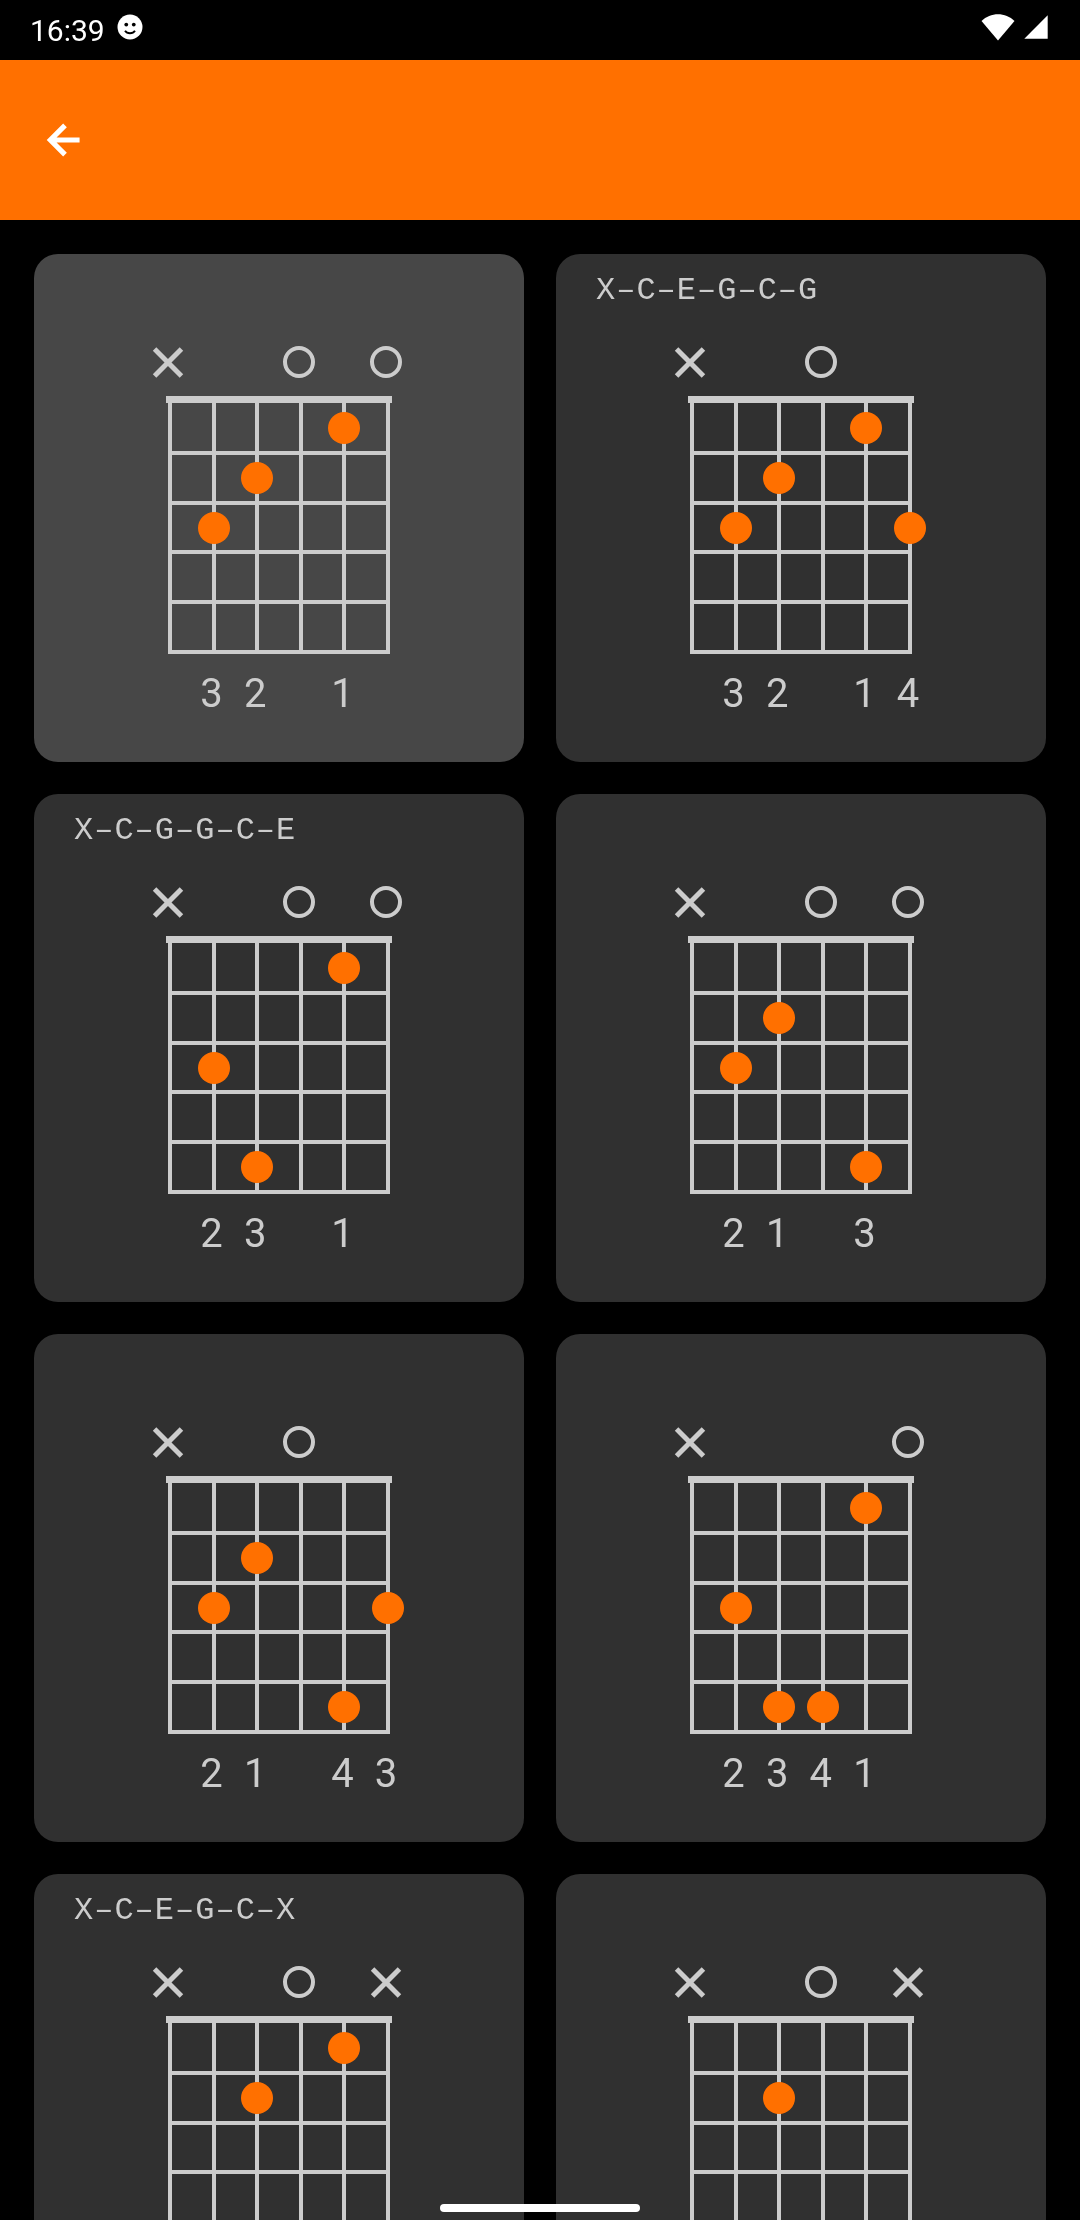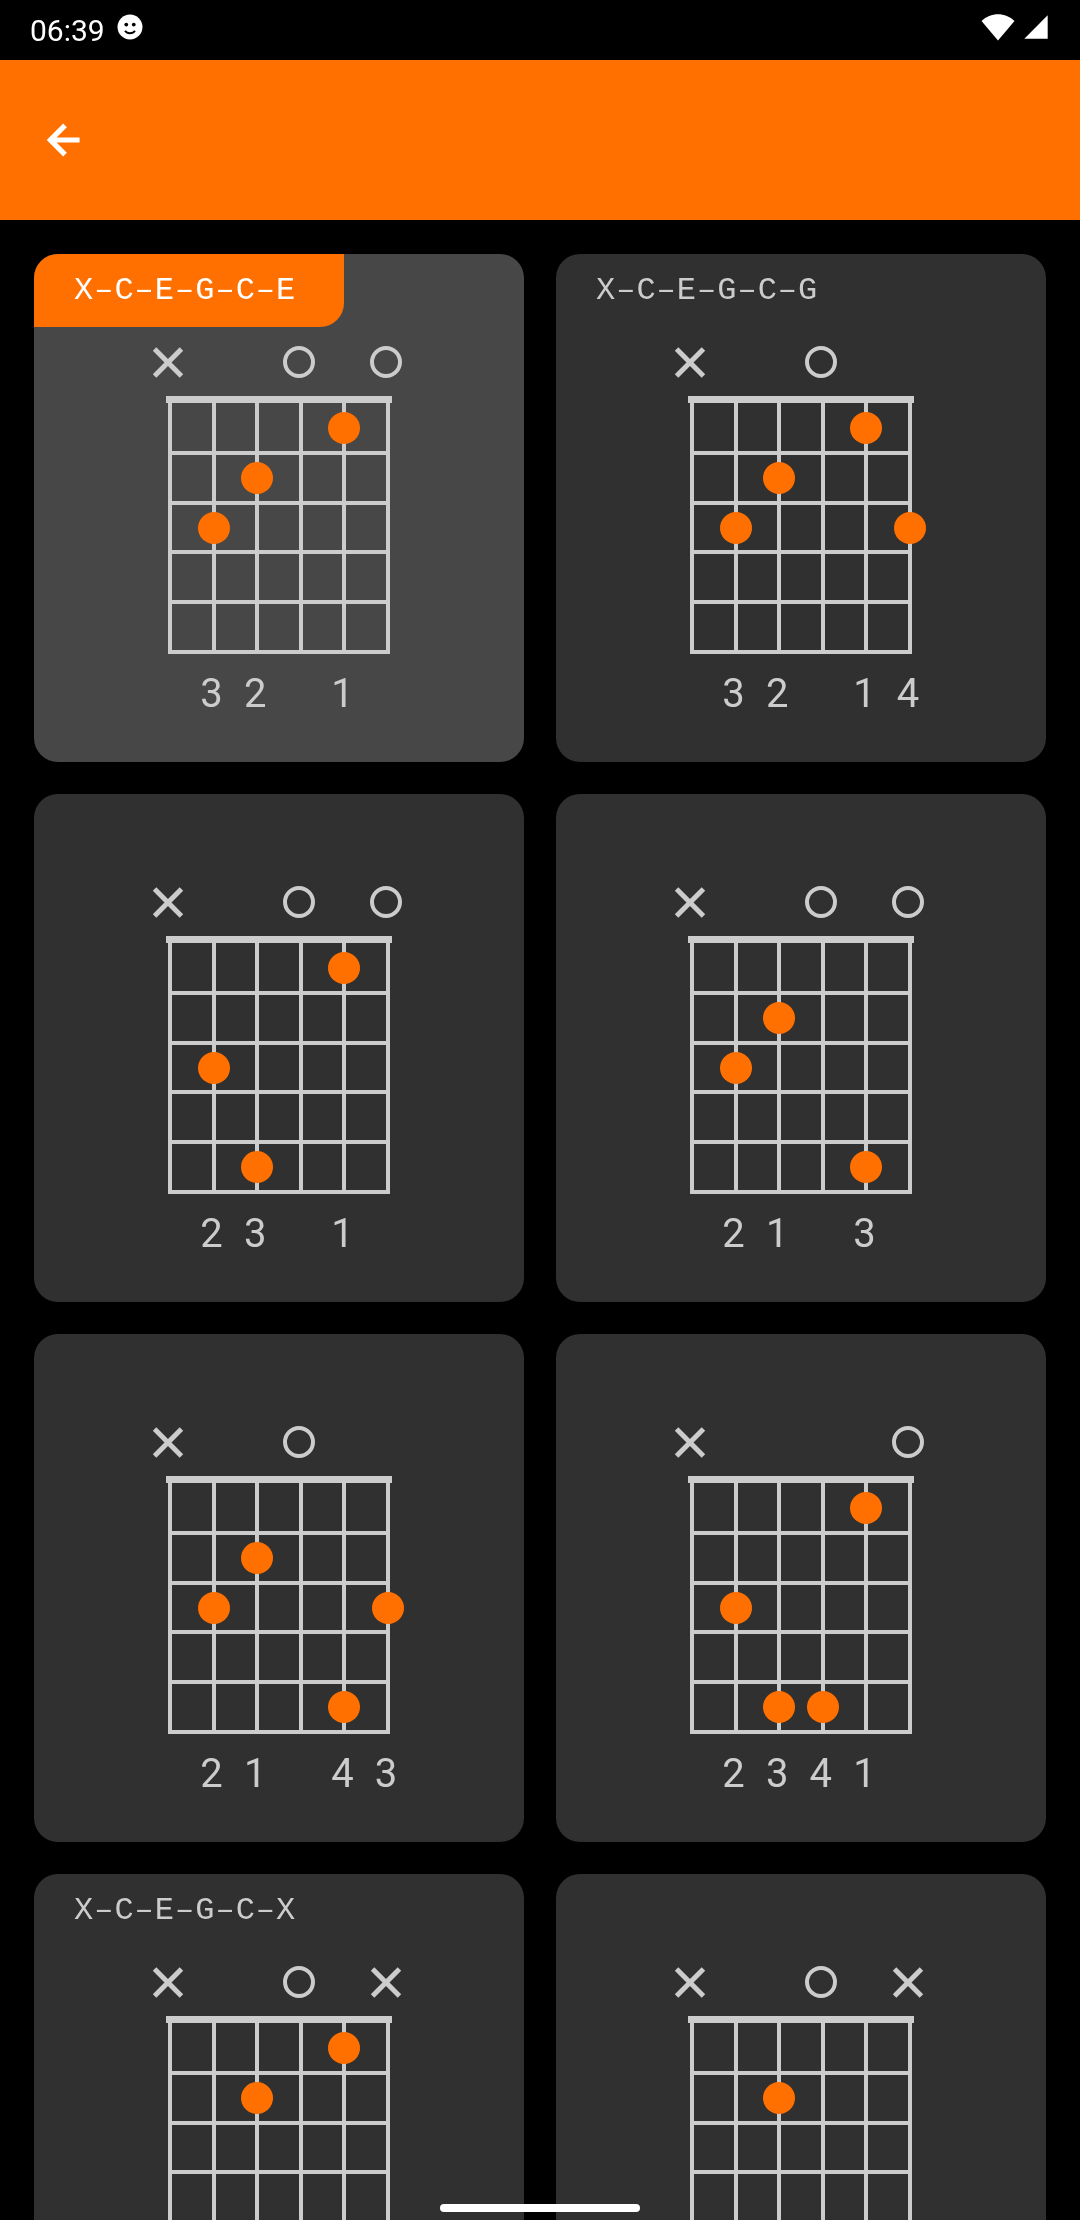--- a/index.html
+++ b/index.html
@@ -182,21 +182,21 @@
       height: 8px;
       background: #fff;
       border-radius: 4px;
     }
   </style>
 </head>
 <body>
 
 <div class="status-bar">
   <div class="status-left">
-    <span>06:39</span>
+    <span>16:39</span>
     <span>
       <svg width="30" height="30" viewBox="0 0 24 24" fill="#fff">
           <circle cx="12" cy="12" r="10"></circle>
           <circle cx="9" cy="10" r="1.5" fill="#000"></circle>
           <circle cx="15" cy="10" r="1.5" fill="#000"></circle>
           <path d="M8 15c1 1.5 2.5 2 4 2s3-.5 4-2" stroke="#000" stroke-width="1.5" fill="none"></path>
         </svg>
     </span>
   </div>
   <div class="status-right">
@@ -215,21 +215,21 @@
 
 <div class="app-bar">
   <div class="back-btn">
     <svg width="50" height="50" viewBox="0 0 24 24" fill="none" stroke="#fff" stroke-width="2.5">
         <path d="M19 12H5M12 19l-7-7 7-7"></path>
       </svg>
   </div>
 </div>
 
 <div class="grid" id="grid">
-    <div class="card selected"><div class="card-label">X–C–E–G–C–E</div><div class="diagram-wrap">
+    <div class="card selected"><div class="diagram-wrap">
         <div class="diagram">
           <div class="top-markers">
             <div class="marker muted" style="left: 43px;"></div>
             <div class="marker open" style="left: 173.8px;"></div>
             <div class="marker open" style="left: 261px;"></div>
           </div>
           <div class="fretboard">
             <div class="nut"></div>
             <div class="fret-line" style="top: 54.8px;"></div>
             <div class="fret-line" style="top: 104.6px;"></div>
@@ -282,20 +282,21 @@
           <div class="fingers">
             <div class="finger" style="left: 86.6px;">3</div>
             <div class="finger" style="left: 130.2px;">2</div>
             <div class="finger" style="left: 217.4px;">1</div>
             <div class="finger" style="left: 261px;">4</div>
           </div>
         </div>
       </div>
     </div>
     <div class="card">
+      <div class="card-label">X–C–G–G–C–E</div>
       <div class="diagram-wrap">
         <div class="diagram">
           <div class="top-markers">
             <div class="marker muted" style="left: 43px;"></div>
             <div class="marker open" style="left: 173.8px;"></div>
             <div class="marker open" style="left: 261px;"></div>
           </div>
           <div class="fretboard">
             <div class="nut"></div>
             <div class="fret-line" style="top: 54.8px;"></div>

